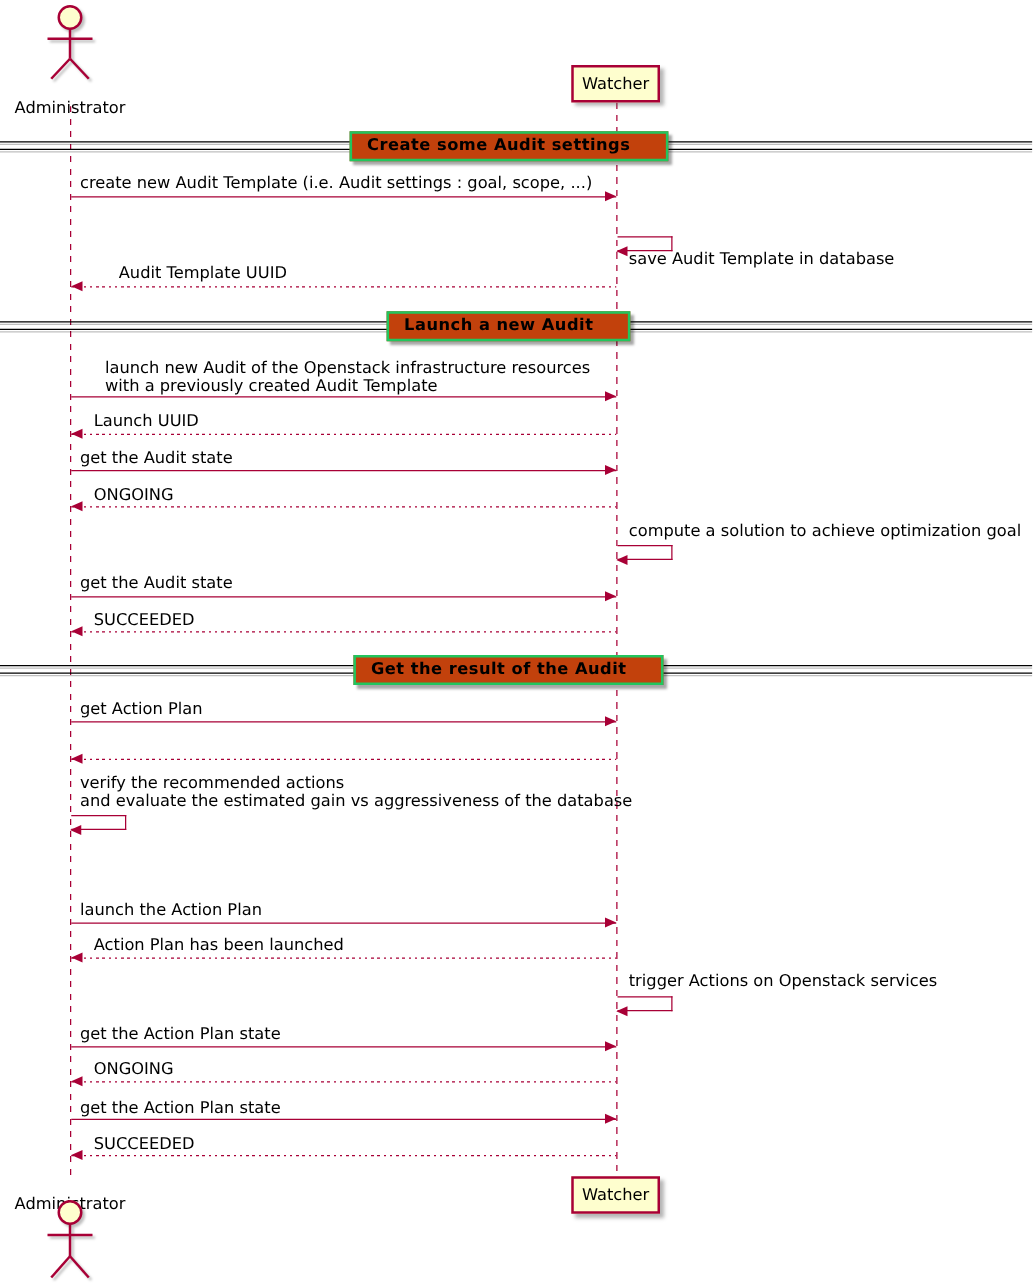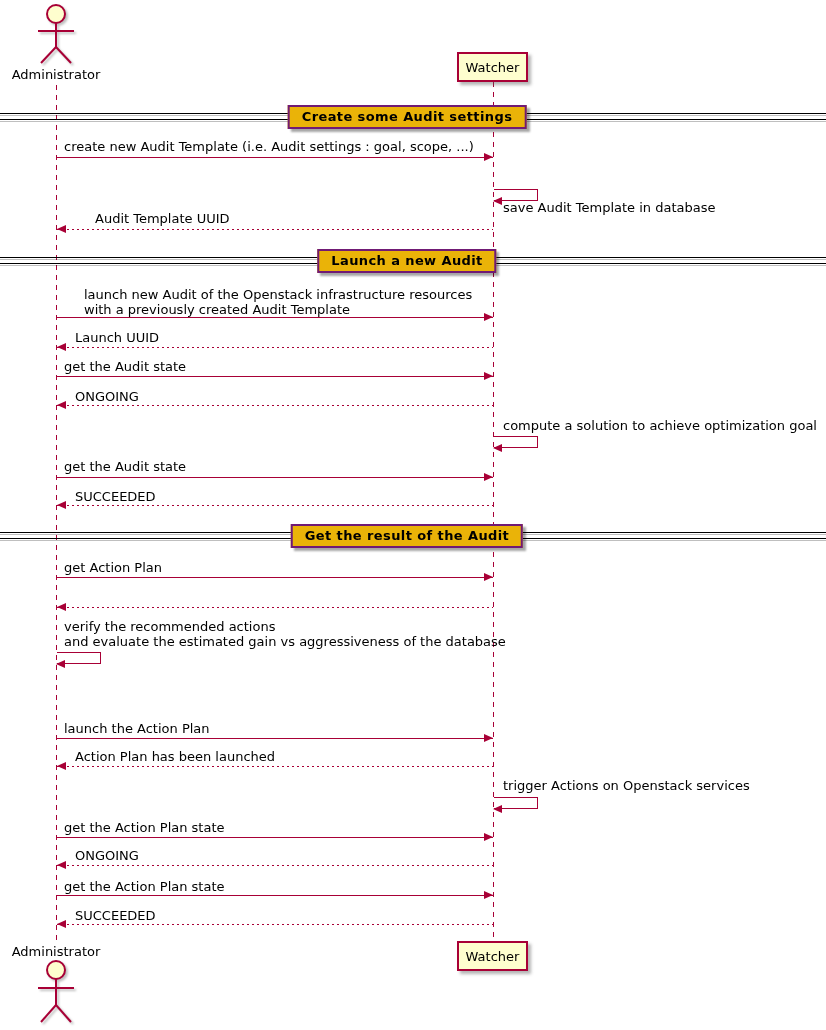--- a/index.html
+++ b/index.html
@@ -3,42 +3,42 @@
 <meta charset="utf-8">
 <style>
   html,body{margin:0;padding:0;background:#ffffff;}
   #canvas{
     position:relative;width:826px;height:1030px;background:#ffffff;
     font-family:"DejaVu Sans","Liberation Sans",sans-serif;
     font-size:13px;color:#000;overflow:hidden;
   }
   
   .actor-svg{position:absolute;filter:drop-shadow(2px 2px 1px rgba(0,0,0,0.25));}
-  .actor-label{position:absolute;width:112px;text-align:center;white-space:nowrap;}
+  .actor-label{position:absolute;width:112px;text-align:center;white-space:nowrap;margin-top:12px;}
   
   .participant{
     position:absolute;width:71px;height:30px;box-sizing:border-box;
     background:#FEFECE;border:2px solid #A80036;
     display:flex;align-items:center;justify-content:center;
     box-shadow:3px 3px 3px rgba(90,90,90,0.45);
   }
   
   .lifeline{
     position:absolute;width:1px;
     background:repeating-linear-gradient(180deg,#A80036 0 5px,transparent 5px 10px);
   }
   
   .divider{position:absolute;left:0;right:0;height:24px;}
   .divider .dl{position:absolute;left:0;right:0;height:1px;background:#000;box-shadow:0 2px 0 rgba(0,0,0,0.25);}
   .divider .dl1{top:8px;}
   .divider .dl2{top:14px;}
   .divider .dbox{
     position:absolute;top:0;left:407px;transform:translateX(-50%);
-    background:#eab308;border:2px solid #701a75;box-sizing:border-box;
-    padding:2px 12px 3px 12px;font-weight:bold;letter-spacing:0.4px;white-space:nowrap;
+    background:#c2410c;border:2px solid #22c55e;box-sizing:border-box;
+    padding:2px 28px 3px 12px;font-weight:bold;letter-spacing:0.4px;white-space:nowrap;
     box-shadow:3px 3px 2px rgba(0,0,0,0.35);
   }
   
   .msg-label{position:absolute;white-space:pre-line;width:max-content;line-height:15px;}
   .arr{position:absolute;height:1px;}
   .arr .line{position:absolute;left:0;right:0;top:0;height:1px;}
   .arr .line.solid{background:#A80036;}
   .arr .line.dashed{background:repeating-linear-gradient(90deg,#A80036 0 2px,transparent 2px 5px);}
   .arr i{display:block;}
   .arr .head{position:absolute;top:-4px;width:0;height:0;border-top:4px solid transparent;border-bottom:4px solid transparent;}

